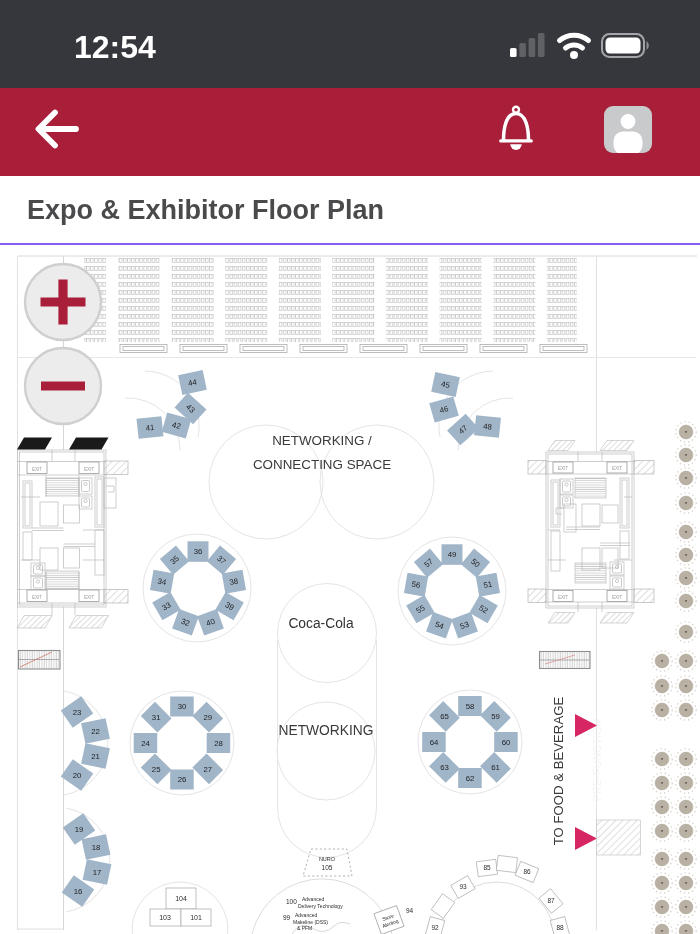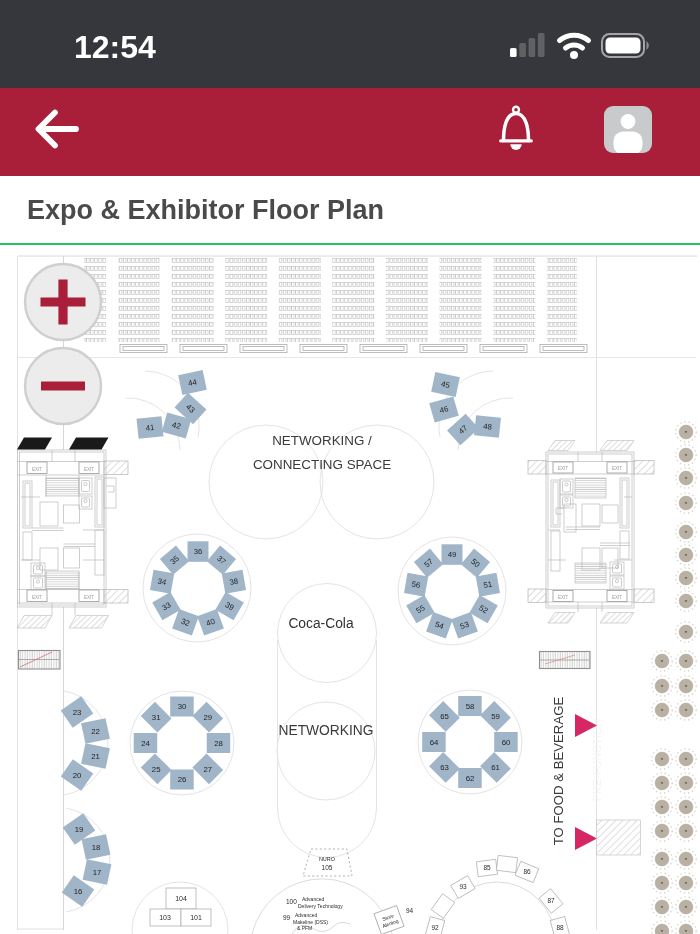--- a/index.html
+++ b/index.html
@@ -1,20 +1,20 @@
 <!DOCTYPE html>
 <html><head><meta charset="utf-8">
 <style>
 html,body{margin:0;padding:0;background:#fff;width:700px;height:934px;overflow:hidden;
 font-family:"Liberation Sans",sans-serif;}
 .page{position:relative;width:572px;height:934px;}
 .statusbar{position:absolute;left:0;top:0;width:700px;height:88px;background:#36373c;}
 .time{position:absolute;left:74px;top:29px;color:#fff;font-size:32px;font-weight:bold;letter-spacing:0px;}
 .navbar{position:absolute;left:0;top:88px;width:700px;height:88px;background:#a91e38;}
-.titlebar{position:absolute;left:0;top:176px;width:700px;height:67px;background:#fff;border-bottom:2px solid #22c55e;}
+.titlebar{position:absolute;left:0;top:176px;width:700px;height:67px;background:#fff;border-bottom:2px solid #8b5cf6;}
 .title{position:absolute;left:27px;top:19px;font-size:27px;font-weight:bold;color:#4a4a4c;}
 .plan{position:absolute;left:0;top:245px;width:700px;height:689px;background:#fff;}
 </style></head>
 <body>
 <div class="page">
 
 <div class="statusbar">
 
 <div class="time">12:54</div>
 

